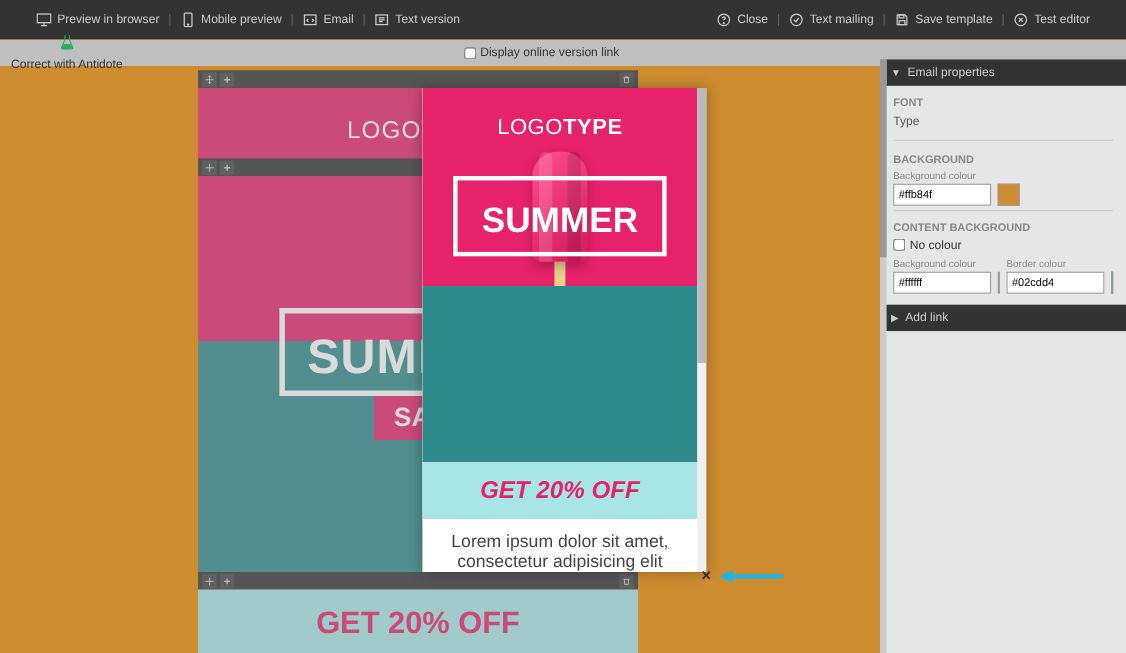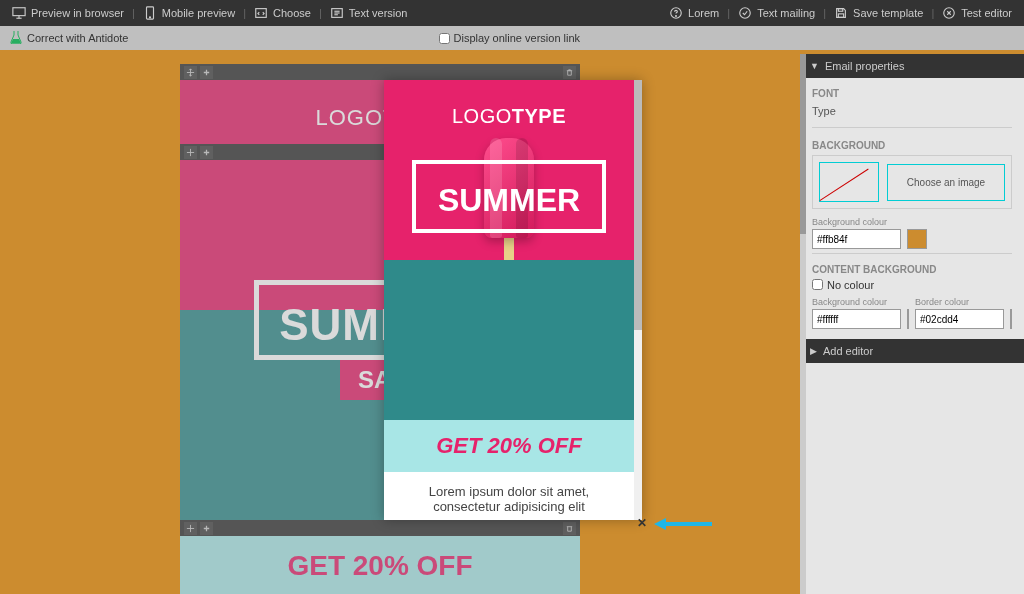--- a/index.html
+++ b/index.html
@@ -1,27 +1,27 @@
 <!DOCTYPE html>
 <html><head>
 <meta charset="utf-8">
 <style>
 * { margin: 0; padding: 0; box-sizing: border-box; font-family: Arial, Helvetica, sans-serif; }
 body { width: 1024px; height: 594px; overflow: hidden; background: #cc8c2f; position: relative; }
 
 
-.topbar { height: 26px; background: #333; color: #ccc; display: flex; align-items: center; padding: 0 4px; font-size: 11px; justify-content: space-between; position: relative; z-index: 5; }
+.topbar { height: 36px; background: #333; color: #ccc; display: flex; align-items: center; padding: 0 25px; font-size: 11px; justify-content: space-between; position: relative; z-index: 5; }
 .topbar-left, .topbar-right { display: flex; align-items: center; gap: 0; }
 .topbar-item { display: flex; align-items: center; gap: 5px; padding: 0 8px; cursor: pointer; }
 .topbar-sep { color: #666; }
 .topbar .ico { width: 14px; height: 14px; display: inline-flex; align-items: center; justify-content: center; }
 
 
 .secondbar { height: 24px; background: #bfbfbf; display: flex; align-items: center; padding: 0 10px; font-size: 11px; color: #333; gap: 10px; position: relative; z-index: 5; }
-.secondbar .antidote { display: flex; align-items: center; gap: 5px; cursor: pointer; }
+.secondbar .antidote { display: flex; align-items: center; gap: 5px; cursor: pointer; flex-direction: column; }
 .beaker-ico { width: 12px; height: 14px; }
 .display-online { display: flex; align-items: center; gap: 4px; margin-left: 300px; }
 .display-online input { width: 11px; height: 11px; }
 
 
 .main { position: absolute; top: 54px; left: 0; right: 224px; bottom: 0; background: #cc8c2f; overflow: hidden; }
 .canvas-wrap { position: absolute; left: 180px; top: 10px; width: 400px; }
 .block-controls { height: 16px; background: #333; display: flex; justify-content: space-between; align-items: center; padding: 0 4px; }
 .block-controls .left, .block-controls .right { display: flex; gap: 3px; }
 .bc-btn { width: 13px; height: 13px; background: #444; display: flex; align-items: center; justify-content: center; cursor: pointer; }
@@ -73,21 +73,21 @@
 .m-frame { position: absolute; left: 28px; top: 80px; width: 194px; border: 4px solid #fff; padding: 18px 10px 10px; text-align: center; }
 .m-summer { color: #fff; font-size: 32px; font-weight: 900; }
 .m-stick { position: absolute; left: 120px; top: 155px; width: 10px; height: 50px; background: #e8d088; border-radius: 3px; }
 .m-poptop { position: absolute; left: 100px; top: 58px; width: 50px; height: 100px; background: linear-gradient(140deg,#ff4d8d,#d11a5b); border-radius: 22px 22px 8px 8px; box-shadow: 0 4px 10px rgba(0,0,0,0.25); }
 .m-poptop::before, .m-poptop::after { content: ''; position: absolute; top: 0; width: 12px; height: 100px; border-radius: 10px 10px 4px 4px; }
 .m-poptop::before { left: 6px; background: rgba(255,255,255,0.15); }
 .m-poptop::after { right: 6px; background: rgba(0,0,0,0.12); }
 .m-sale { position: absolute; left: 92px; top: 192px; background: #e6226b; color: #fff; font-weight: 900; font-size: 18px; padding: 4px 14px; box-shadow: 0 3px 6px rgba(0,0,0,0.2); }
 .m-offer { height: 52px; background: #a8e6e6; display: flex; align-items: center; justify-content: center; }
 .m-offer-txt { color: #e6226b; font-size: 22px; font-weight: 900; font-style: italic; }
-.m-lorem { padding: 12px 18px; font-size: 13px; color: #444; text-align: center; }
+.m-lorem { padding: 12px 18px; font-size: 16px; color: #444; text-align: center; }
 .close-x { position: absolute; left: 635px; top: 516px; width: 14px; height: 14px; color: #333; z-index: 11; cursor: pointer; display: flex; align-items: center; justify-content: center; font-size: 12px; font-weight: bold; }
 .arrow-hint { position: absolute; left: 654px; top: 515px; z-index: 11; }
 </style>
 </head>
 <body>
 
 <div class="topbar">
   <div class="topbar-left">
     <div class="topbar-item">
       <span class="ico">
@@ -110,21 +110,21 @@
       <span>Mobile preview</span>
     </div>
     <span class="topbar-sep">|</span>
     <div class="topbar-item">
       <span class="ico">
           <svg viewBox="0 0 16 16" fill="none" stroke="#ccc" stroke-width="1.3">
             <rect x="2" y="3" width="12" height="10"></rect>
             <path d="M6 7l-1.5 1.5L6 10M10 7l1.5 1.5L10 10"></path>
           </svg>
         </span>
-      <span>Choose</span>
+      <span>Email</span>
     </div>
     <span class="topbar-sep">|</span>
     <div class="topbar-item">
       <span class="ico">
           <svg viewBox="0 0 16 16" fill="none" stroke="#ccc" stroke-width="1.3">
             <rect x="2" y="3" width="12" height="10"></rect>
             <line x1="5" y1="6" x2="11" y2="6"></line>
             <line x1="5" y1="8" x2="11" y2="8"></line>
             <line x1="5" y1="10" x2="9" y2="10"></line>
           </svg>
@@ -134,21 +134,21 @@
   </div>
   <div class="topbar-right">
     <div class="topbar-item">
       <span class="ico">
           <svg viewBox="0 0 16 16" fill="none" stroke="#ccc" stroke-width="1.3">
             <circle cx="8" cy="8" r="6"></circle>
             <path d="M6.5 6.5a1.5 1.5 0 113 0c0 1-1.5 1-1.5 2"></path>
             <circle cx="8" cy="11.5" r="0.5" fill="#ccc"></circle>
           </svg>
         </span>
-      <span>Lorem</span>
+      <span>Close</span>
     </div>
     <span class="topbar-sep">|</span>
     <div class="topbar-item">
       <span class="ico">
           <svg viewBox="0 0 16 16" fill="none" stroke="#ccc" stroke-width="1.3">
             <circle cx="8" cy="8" r="6"></circle>
             <path d="M5.5 8l2 2 3-4"></path>
           </svg>
         </span>
       <span>Text mailing</span>
@@ -281,24 +281,20 @@
   <div class="panel-header">
     <span class="arrow">▼</span>
     <span>Email properties</span>
   </div>
   <div class="sb-section">
     <div class="sb-label">FONT</div>
     <div class="sb-row">
       <div class="sb-type">Type</div>
     </div>
     <div class="sb-label">BACKGROUND</div>
-    <div class="bg-picker">
-      <div class="bg-slash"></div>
-      <div class="choose-img"><span>Choose an image</span></div>
-    </div>
     <div class="color-col">
       <label>Background colour</label>
       <div class="color-row">
         <input class="color-input" value="#ffb84f" style="">
         <div class="swatch" style=";background:#cc8c2f"></div>
       </div>
     </div>
     <div class="sep-line"></div>
     <div class="sb-label">CONTENT BACKGROUND</div>
     <div class="nocolor">
@@ -313,21 +309,21 @@
       <div class="swatch" style="background:#ffffff"></div>
       <div class="color-col">
         <label>Border colour</label>
         <input class="color-input" value="#02cdd4" style="">
       </div>
       <div class="swatch" style="background:#02cdd4"></div>
     </div>
   </div>
   <div class="panel-header">
     <span class="arrow">▶</span>
-    <span>Add editor</span>
+    <span>Add link</span>
   </div>
 </div>
 
 <div class="mobile-overlay">
   <div class="mobile-scroll">
       <div class="mobile-scroll-thumb"></div>
     </div>
   <div class="mobile-content">
     <div class="m-hero">
       <div class="m-logo"><span>LOGO</span><b>TYPE</b></div>

